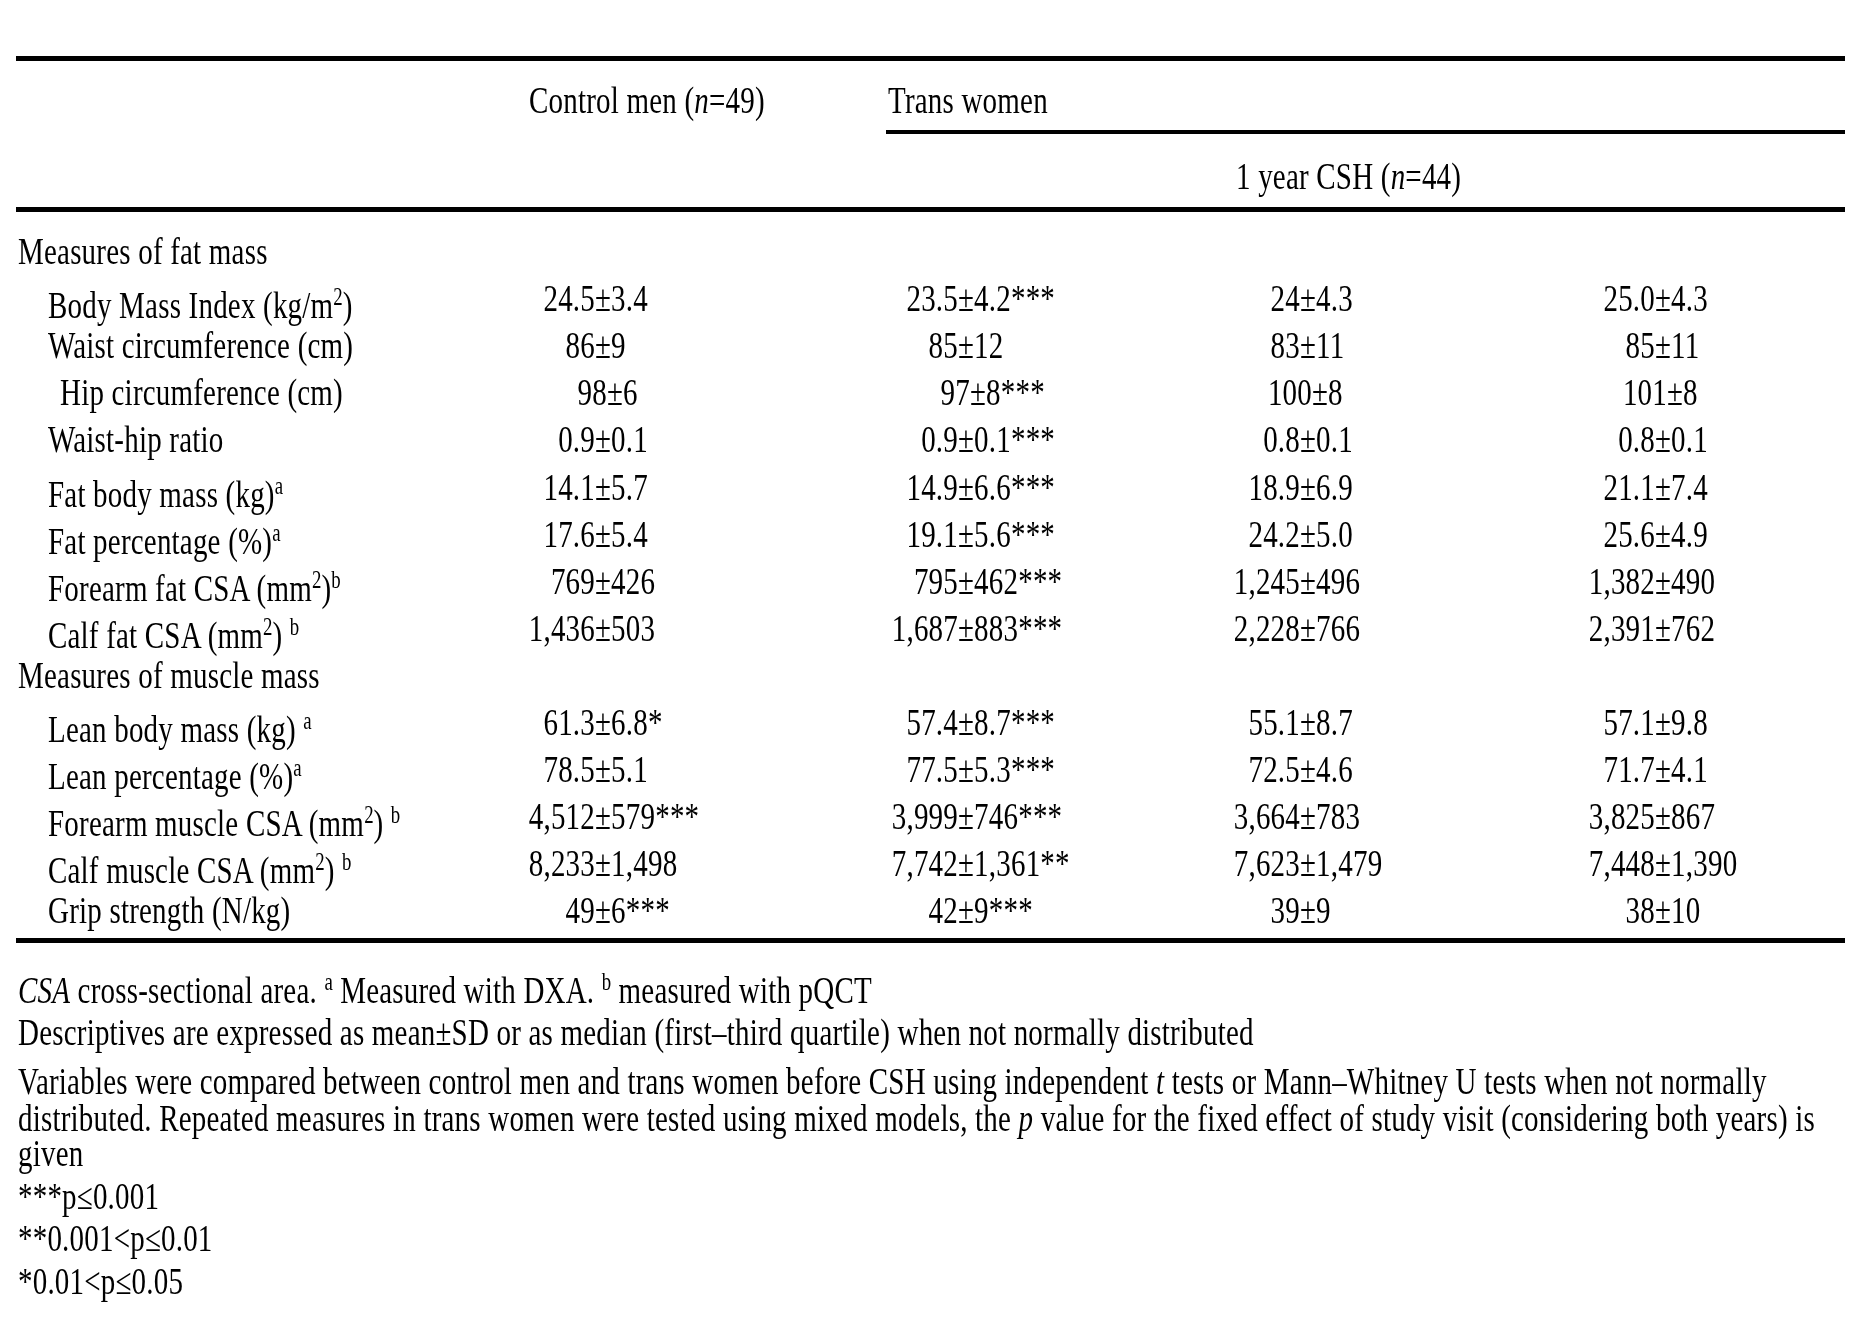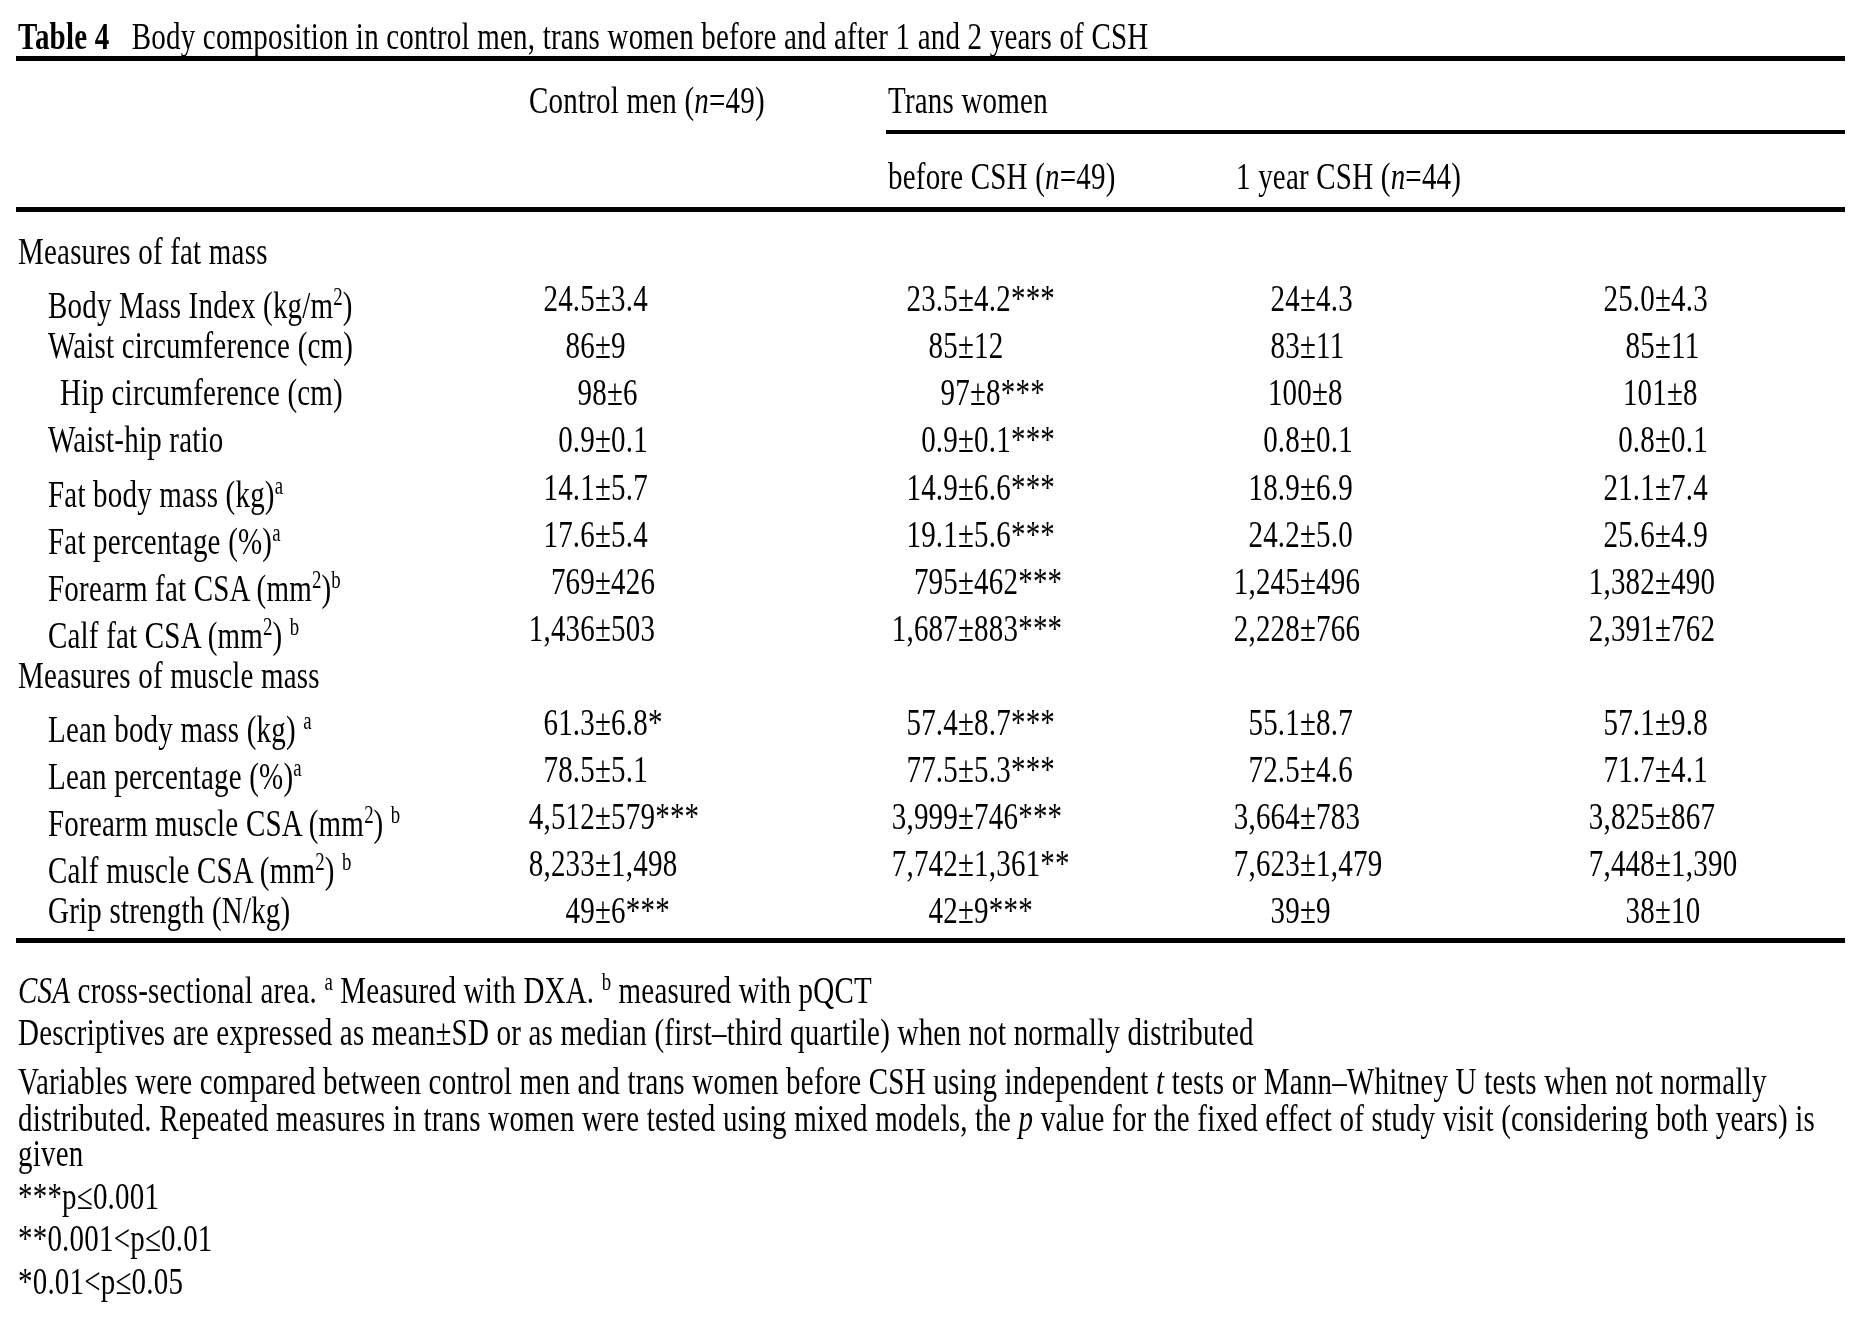--- a/index.html
+++ b/index.html
@@ -31,30 +31,28 @@
   .post{position:absolute;left:0;top:0;line-height:48px;transform:scaleY(1.28);white-space:pre;}
   .fnl{position:absolute;left:18px;line-height:40px;white-space:pre;}
   .fnl-0{top:963px}.fnl-1{top:1012px}.fnl-2{top:1061px}.fnl-3{top:1098px}
   .fnl-4{top:1133px}.fnl-5{top:1176px}.fnl-6{top:1218px}.fnl-7{top:1261px}
 </style>
 </head>
 <body>
 
 <div class="page">
 
-  <div class="hline" id="title"><span class="t"><span class="b">Table 4</span><span>   Body composition in control men, trans women before and after 1 and 2 years of CSH</span></span></div>
 
   <div class="rule" id="rule-top"></div>
 
   <div class="hline" id="h-control"><span class="t"><span>Control men (</span><span class="i">n</span><span>=49)</span></span></div>
   <div class="hline" id="h-group"><span class="t"><span>Trans women</span></span></div>
 
   <div class="rule" id="rule-group"></div>
 
-  <div class="hline" id="h-sub0"><span class="t"><span>before CSH (</span><span class="i">n</span><span>=49)</span></span></div>
   <div class="hline" id="h-sub1"><span class="t"><span>1 year CSH (</span><span class="i">n</span><span>=44)</span></span></div>
 
   <div class="rule" id="rule-head"></div>
 
   <div>
       <div class="row" style="top: 227px;">
         <div class="rowlabel sec"><span class="t"><span>Measures of fat mass</span></span></div>
       </div>
       <div class="row" style="top: 274px;">
         <div class="rowlabel item"><span class="t"><span>Body Mass Index (kg/m</span><span class="sup">2</span><span>)</span></span></div>

